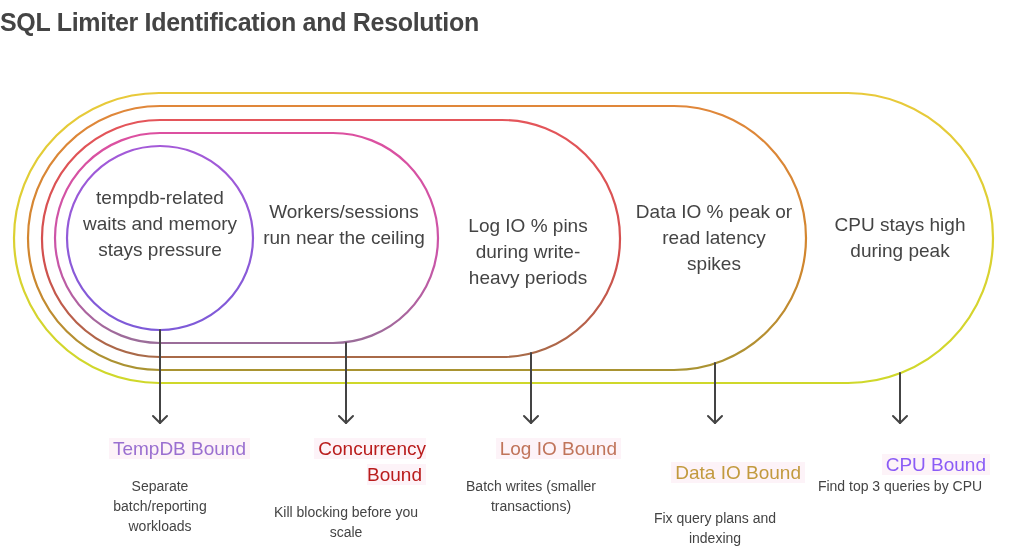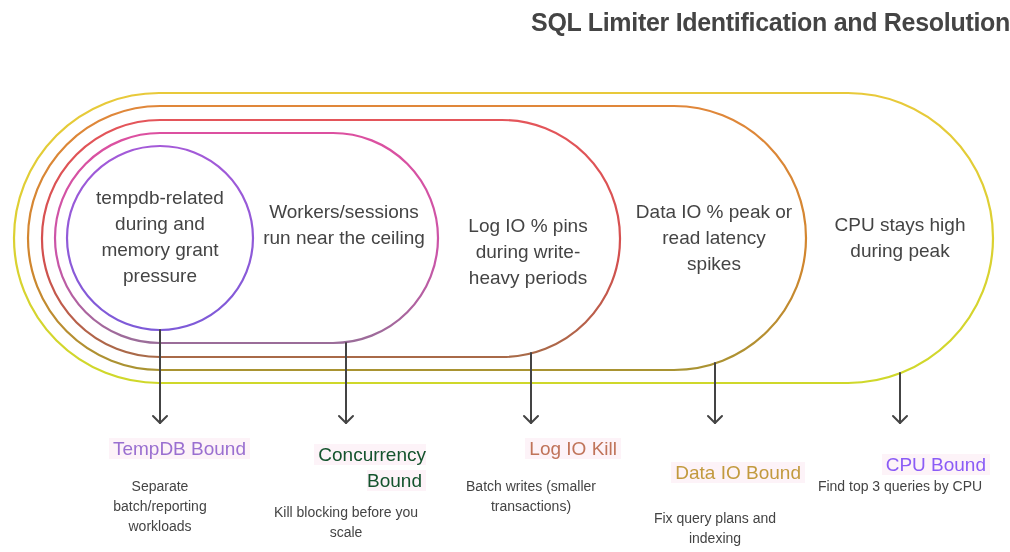--- a/index.html
+++ b/index.html
@@ -1,18 +1,18 @@
 <!DOCTYPE html>
 <html><head>
 <meta charset="utf-8">
 <style>
   html, body { margin: 0; padding: 0; background: #ffffff; }
   body { width: 1010px; height: 552px; position: relative; overflow: hidden;
          font-family: "Liberation Sans", "DejaVu Sans", sans-serif; }
-  .title { position: absolute; left: 0; width: 1010px; top: 8px; text-align: right;
+  .title { position: absolute; left: 0; width: 1010px; top: 8px; text-align: left;
            font-size: 25px; font-weight: bold; color: #444444; letter-spacing: -0.3px; }
   svg.rings { position: absolute; left: 0; top: 0; }
   .ring-text { position: absolute; text-align: center; color: #444444; font-size: 19px; line-height: 26px; }
   .label { position: absolute; text-align: right; font-size: 19px; line-height: 26px; }
   .label span { background: #fdf3f8; padding: 0 4px; }
   .desc { position: absolute; text-align: center; color: #444444; font-size: 14px; line-height: 20px; }
 </style>
 </head>
 <body>
 
@@ -72,29 +72,29 @@
       <line x1="715" y1="363" x2="715" y2="423"></line>
         <polyline points="708,416 715,423 722,416"></polyline>
     </g>
     <g>
       <line x1="900" y1="373" x2="900" y2="423"></line>
         <polyline points="893,416 900,423 907,416"></polyline>
     </g>
   </g>
 </svg>
 
-<div class="ring-text" style="left:82px; top:185px; width:156px;">tempdb-related during and memory grant pressure</div>
+<div class="ring-text" style="left:82px; top:185px; width:156px;">tempdb-related waits and memory stays pressure</div>
 <div class="ring-text" style="left:254px; top:199px; width:180px;">Workers/sessions run near the ceiling</div>
 <div class="ring-text" style="left:452px; top:213px; width:152px;">Log IO % pins during write-heavy periods</div>
 <div class="ring-text" style="left:634px; top:199px; width:160px;">Data IO % peak or read latency spikes</div>
 <div class="ring-text" style="left:818px; top:212px; width:164px;">CPU stays high during peak</div>
 
 <div class="label" style="left:70px; top:436px; width:180px; color:#9a6fd0;"><span>TempDB Bound</span></div>
-<div class="label" style="left:266px; top:436px; width:160px; color:#14532d;margin-top:6px;"><span>Concurrency Bound</span></div>
-<div class="label" style="left:441px; top:436px; width:180px; color:#c0745a;"><span>Log IO Kill</span></div>
+<div class="label" style="left:266px; top:436px; width:160px; color:#b91c1c;"><span>Concurrency Bound</span></div>
+<div class="label" style="left:441px; top:436px; width:180px; color:#c0745a;"><span>Log IO Bound</span></div>
 <div class="label" style="left:625px; top:436px; width:180px; color:#c29a3e;margin-top:24px;"><span>Data IO Bound</span></div>
 <div class="label" style="left:810px; top:452px; width:180px; color:#8b5cf6;"><span>CPU Bound</span></div>
 
 <div class="desc" style="left:95px; top:476px; width:130px;">Separate batch/reporting workloads</div>
 <div class="desc" style="left:266px; top:502px; width:160px;">Kill blocking before you scale</div>
 <div class="desc" style="left:466px; top:476px; width:130px;">Batch writes (smaller transactions)</div>
 <div class="desc" style="left:635px; top:476px; width:160px;margin-top:32px;">Fix query plans and indexing</div>
 <div class="desc" style="left:815px; top:476px; width:170px;">Find top 3 queries by CPU</div>
 
 </body></html>

